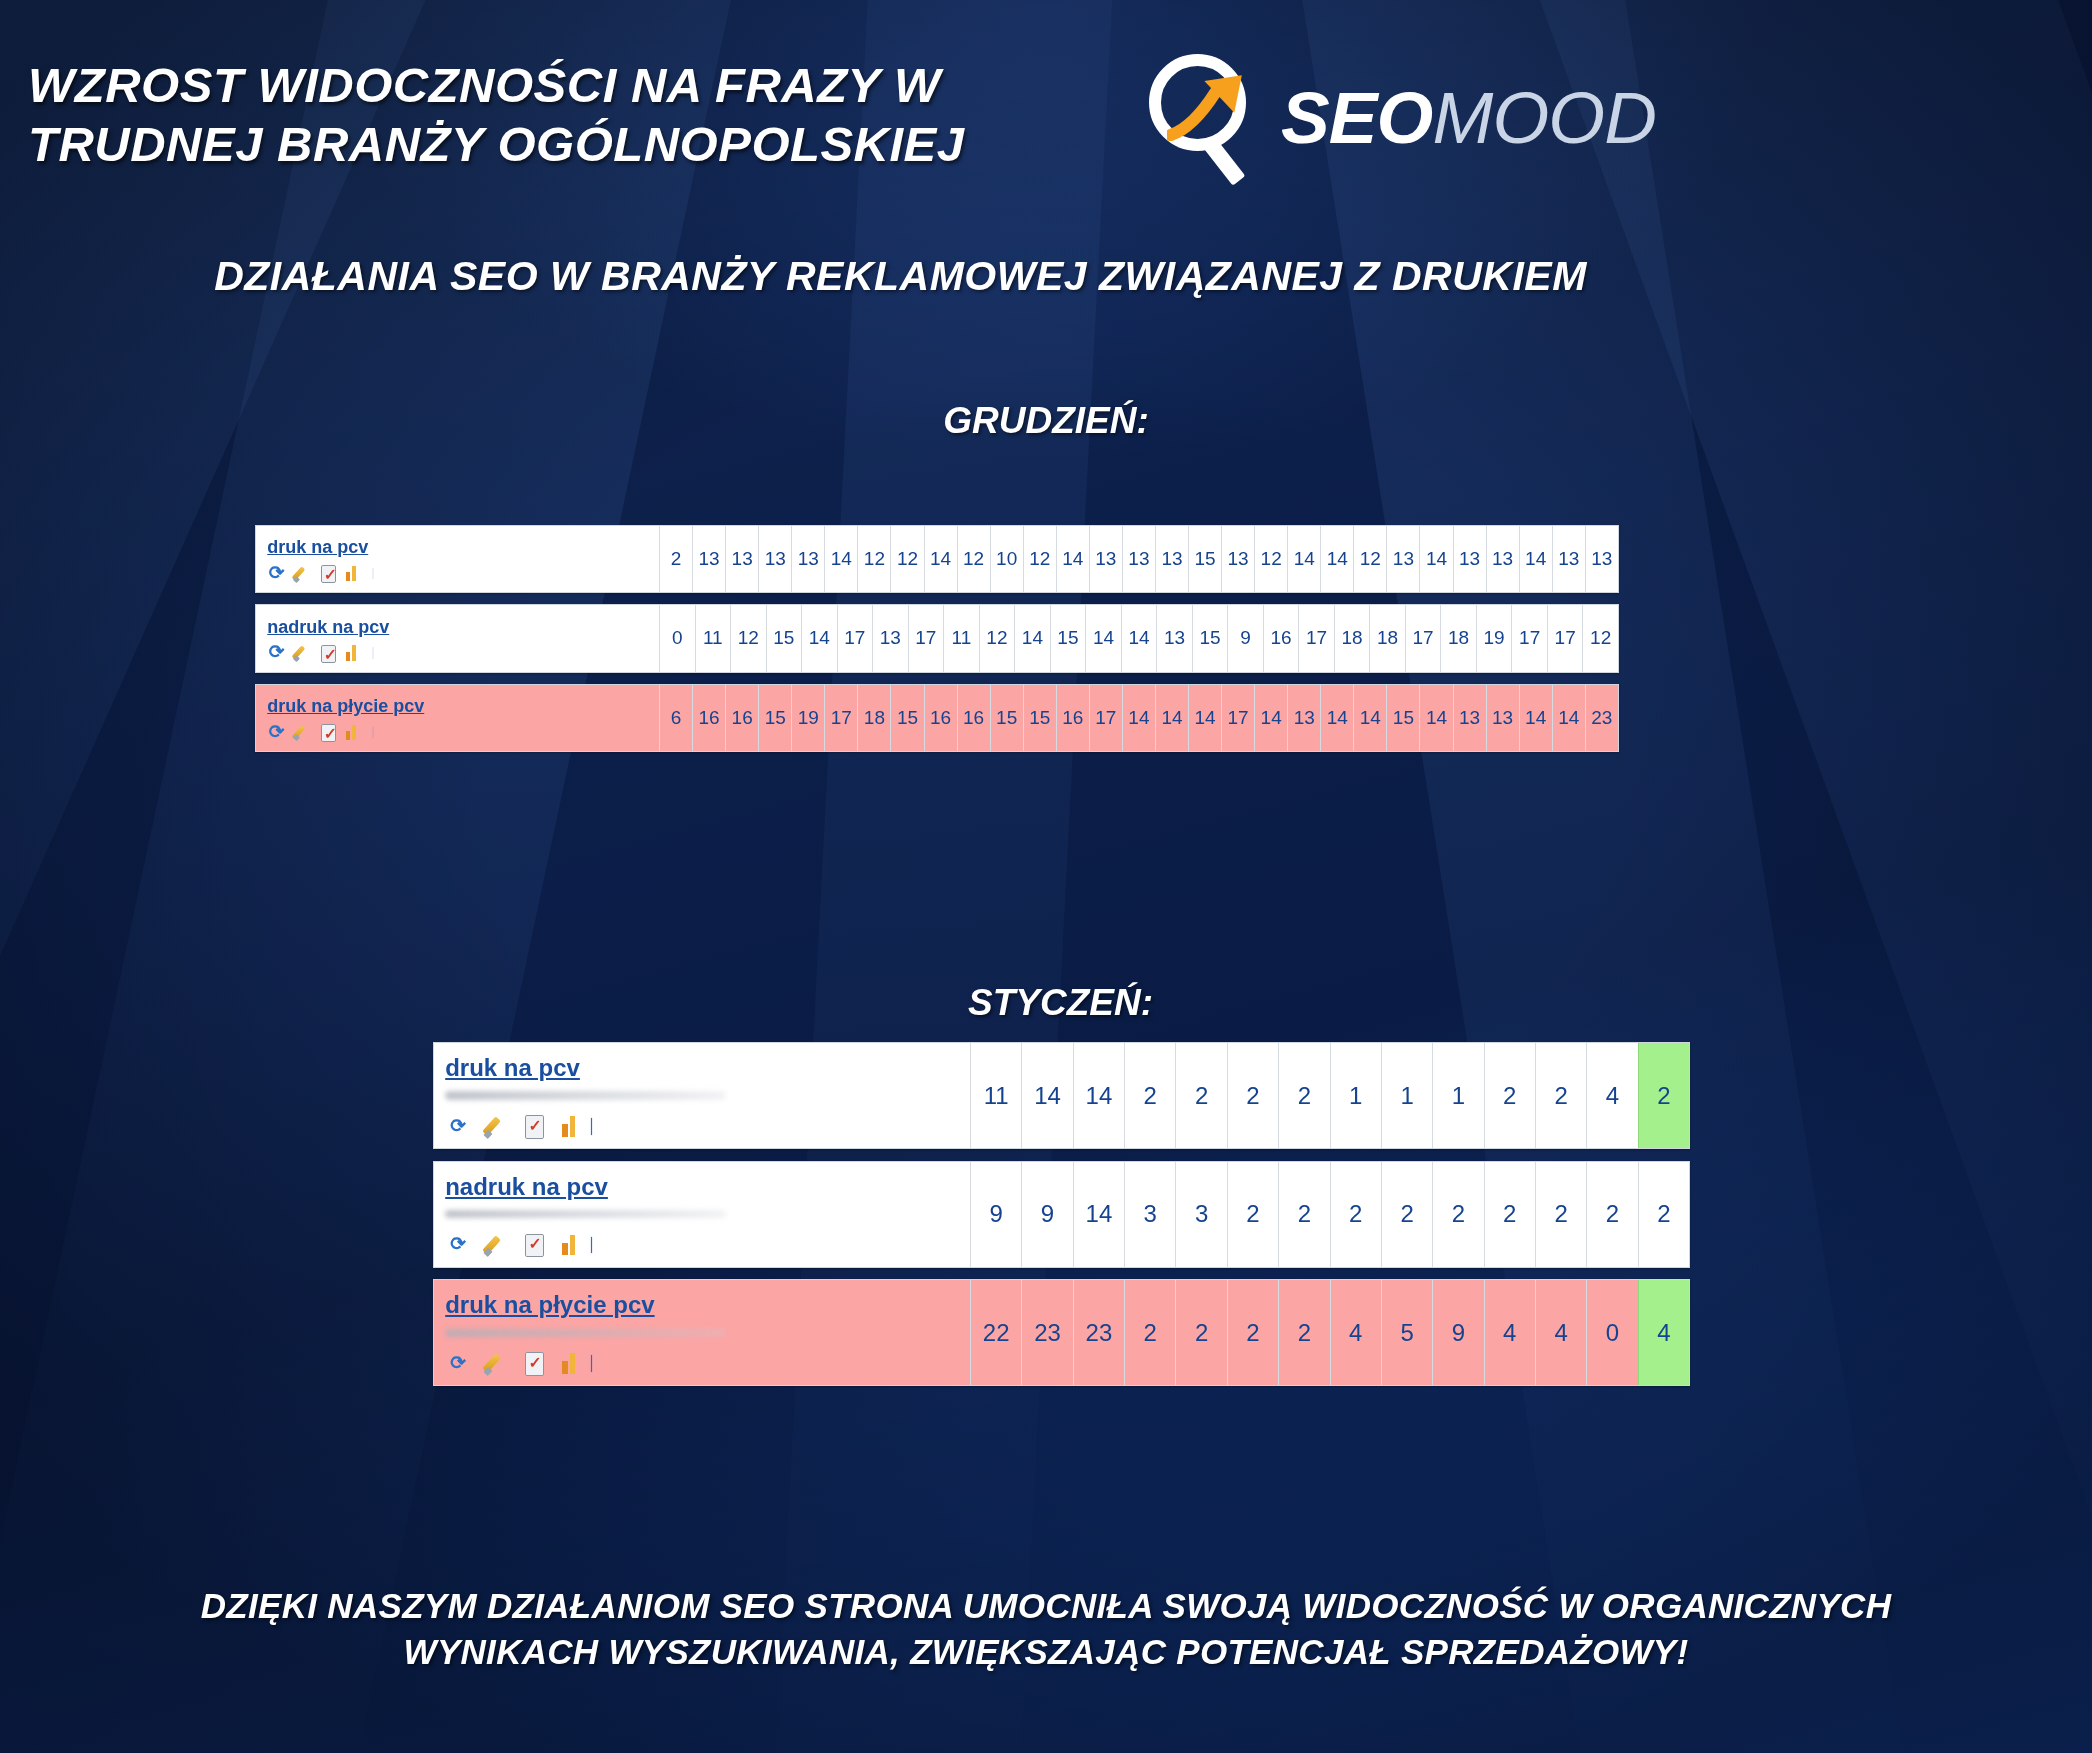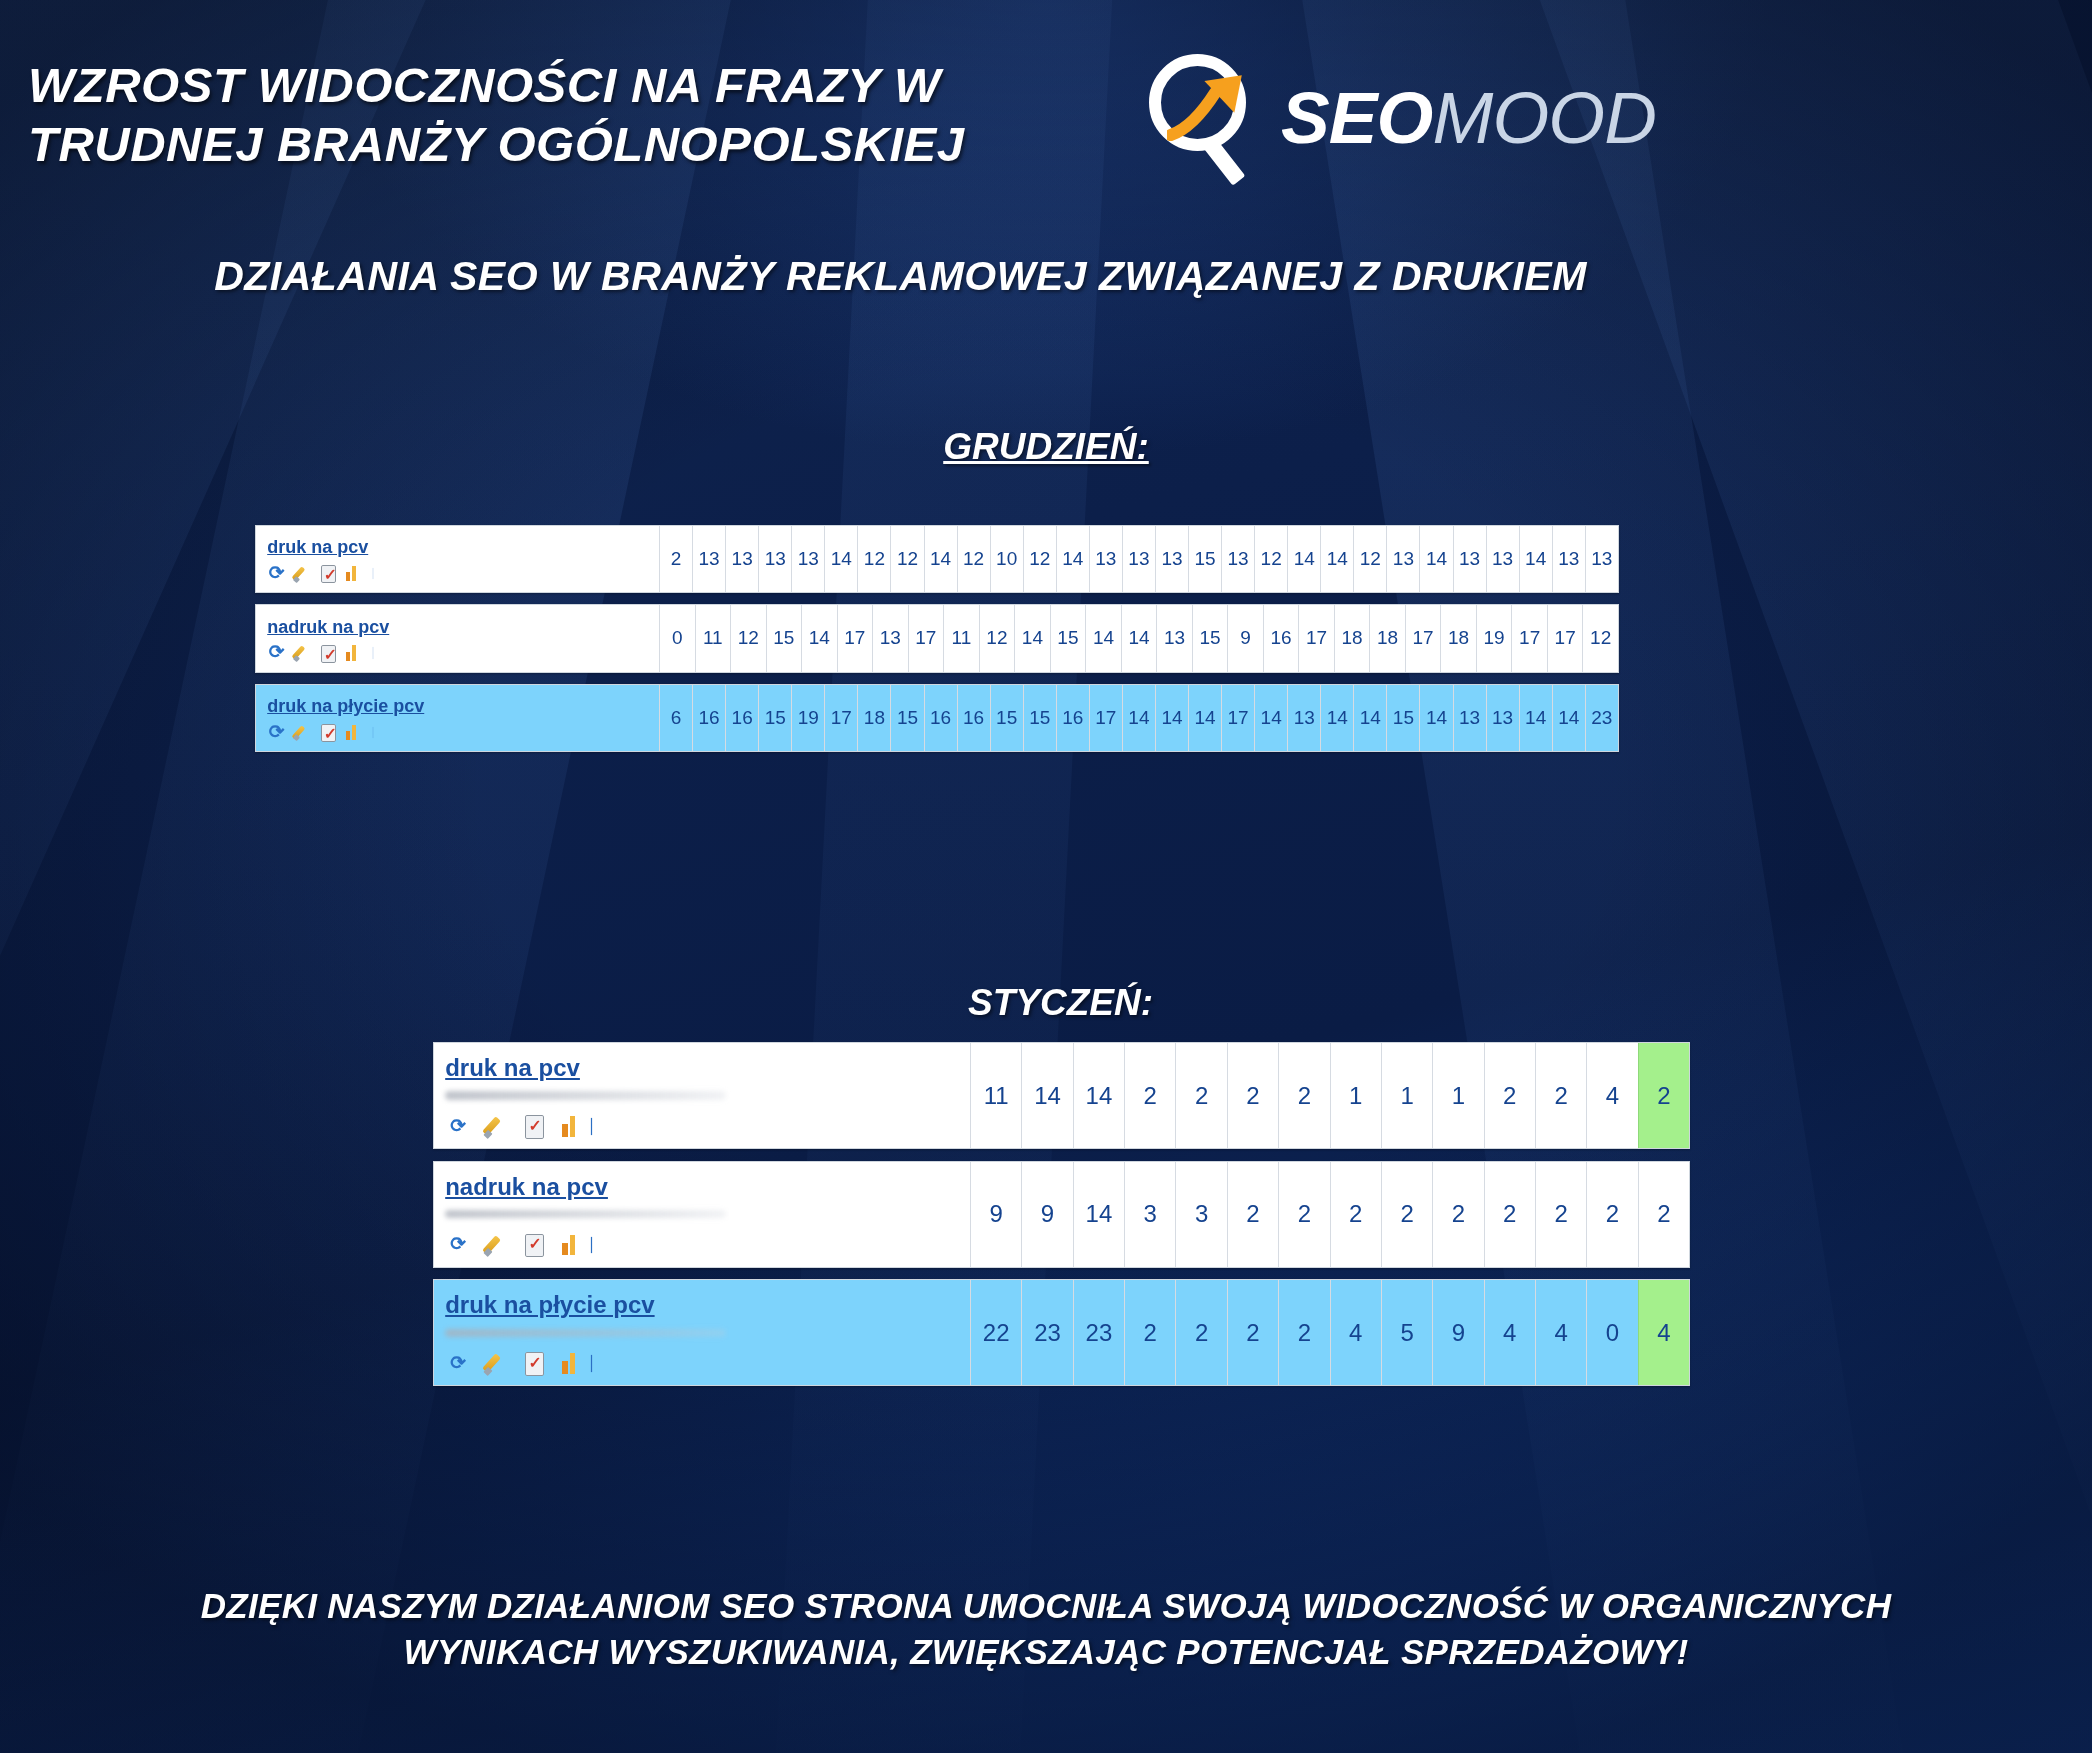--- a/index.html
+++ b/index.html
@@ -69,21 +69,21 @@
     color: #fff; font-size: 41px; font-style: italic; font-weight: 700;
     line-height: 1.25; text-shadow: 1.9px 1.9px 3.7px rgba(0,0,0,.5);
     letter-spacing: 0.5px;
   }
 
   .month-label {
     position: absolute; left: 0; width: 2092px; text-align: center;
     color: #fff; font-size: 37px; font-style: italic; font-weight: 700;
     text-shadow: 1.9px 1.9px 3.7px rgba(0,0,0,.5);
   }
-  #m1 { top: 426px; text-decoration: underline; }
+  #m1 { top: 400px; }
   #m2 { top: 982px; padding-left: 29px; }
 
   .footer-note {
     position: absolute; left: 0; top: 1583px; width: 2092px; text-align: center;
     color: #ffffff; font-size: 35px; font-weight: bold; font-style: italic;
     line-height: 1.32; letter-spacing: 0.3px;
     text-shadow: 1.9px 1.9px 3.7px rgba(0,0,0,.5);
     padding: 0 159px;
   }
 
@@ -93,21 +93,21 @@
   #block2 { left: 433px; top: 1042px; width: 1257px; }
 
   .row {
     display: flex; align-items: stretch;
     background: #ffffff;
     border: 0.9px solid #cfd6de;
     box-shadow: 0 0.9px 1.9px rgba(0,0,0,.25);
     margin-bottom: 11.2px;
     overflow: hidden;
   }
-  .row.alt { background: #7dd3fc; }
+  .row.alt { background: #fca5a5; }
   .row .left {
     flex: 0 0 auto;
     padding: 11.2px 9.4px 9.4px 11.2px;
     display: flex; flex-direction: column; gap: 5.6px;
     justify-content: flex-start;
   }
   #block1 .row .left { width: 403px; }
   #block2 .row .left { width: 536px; }
 
   .kw {

